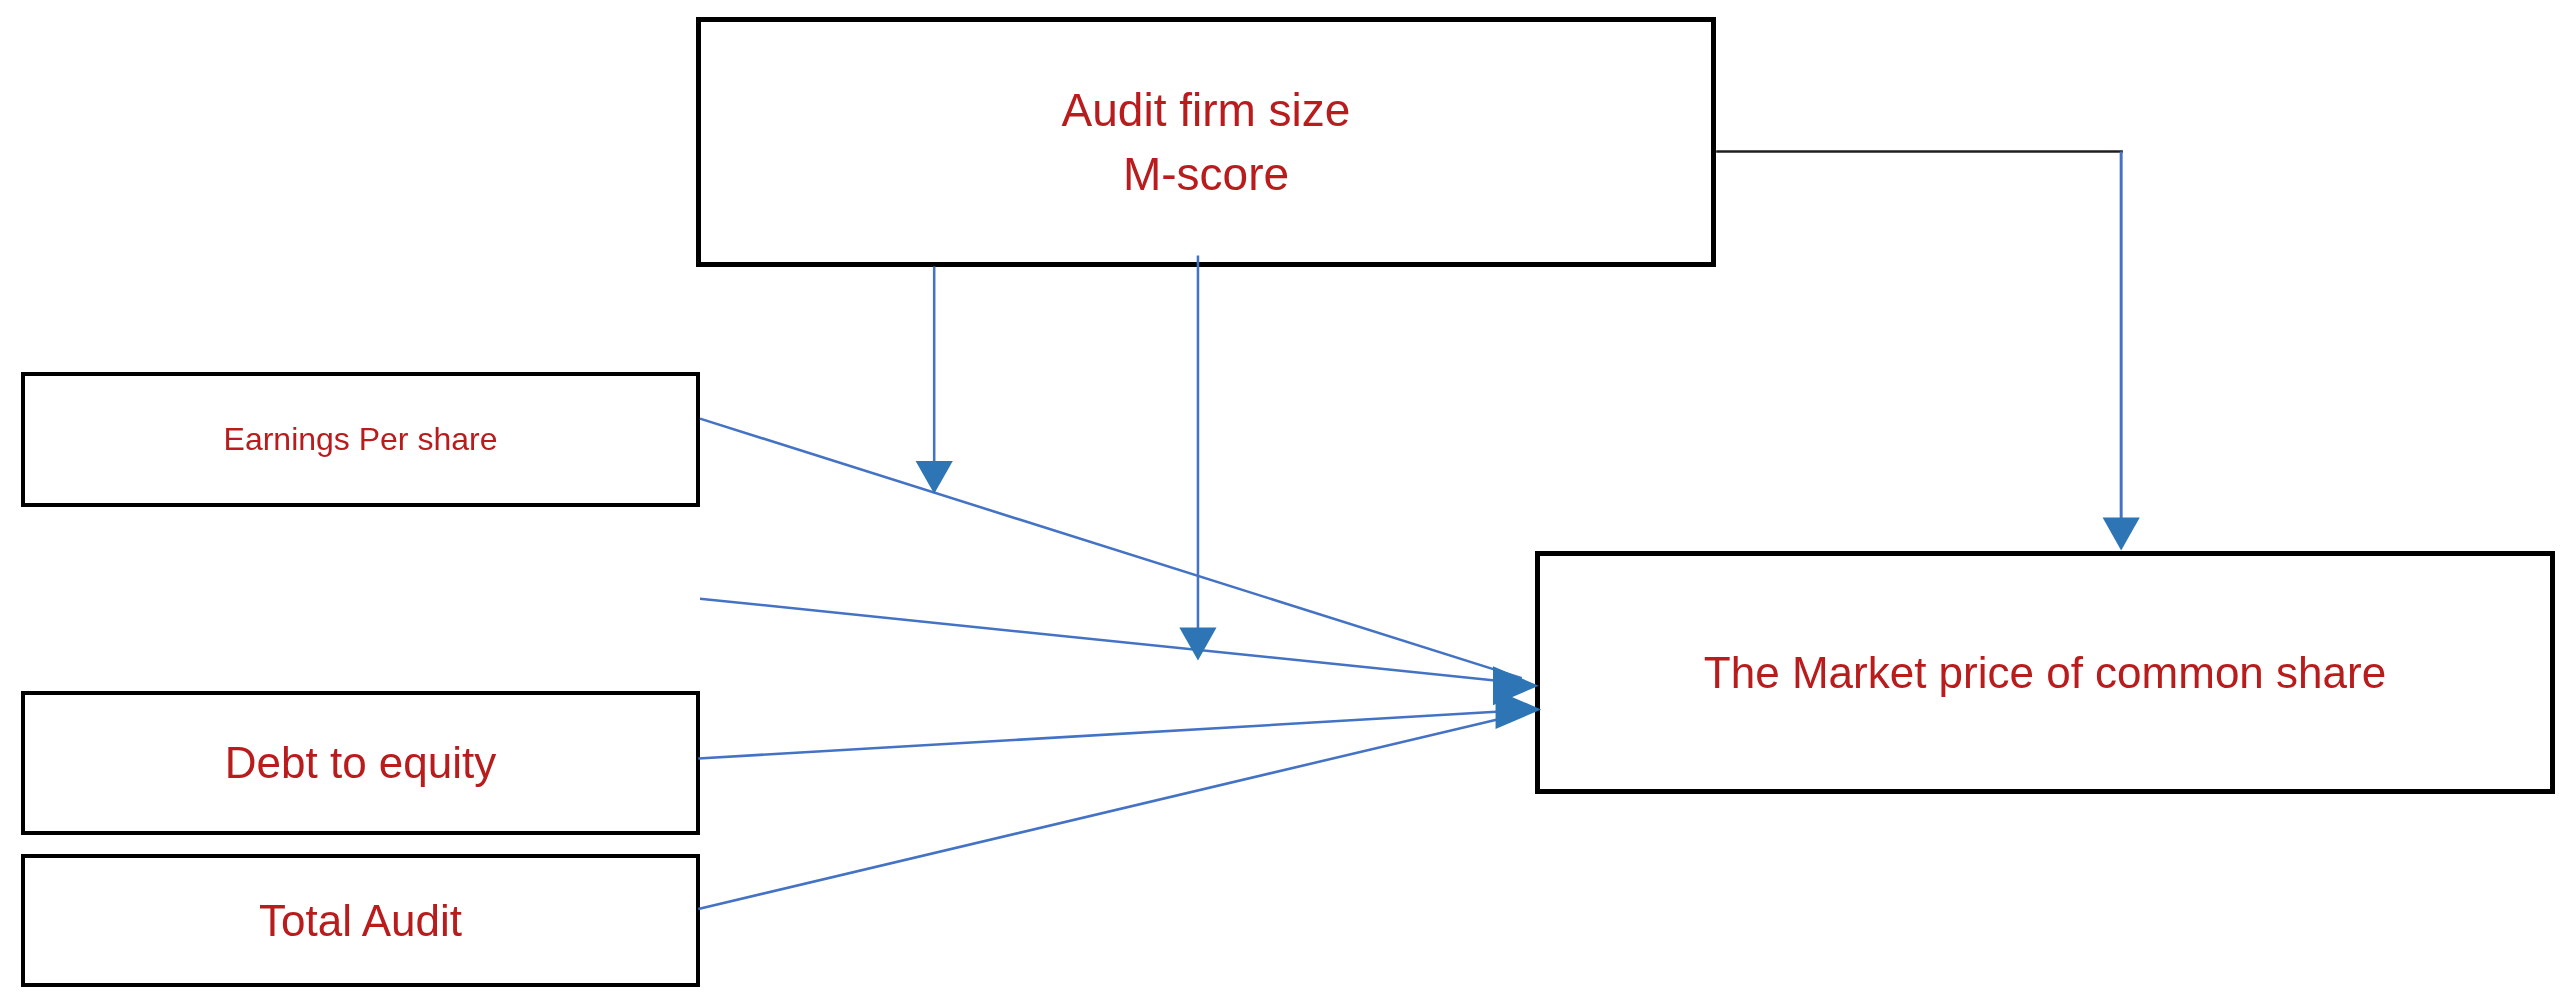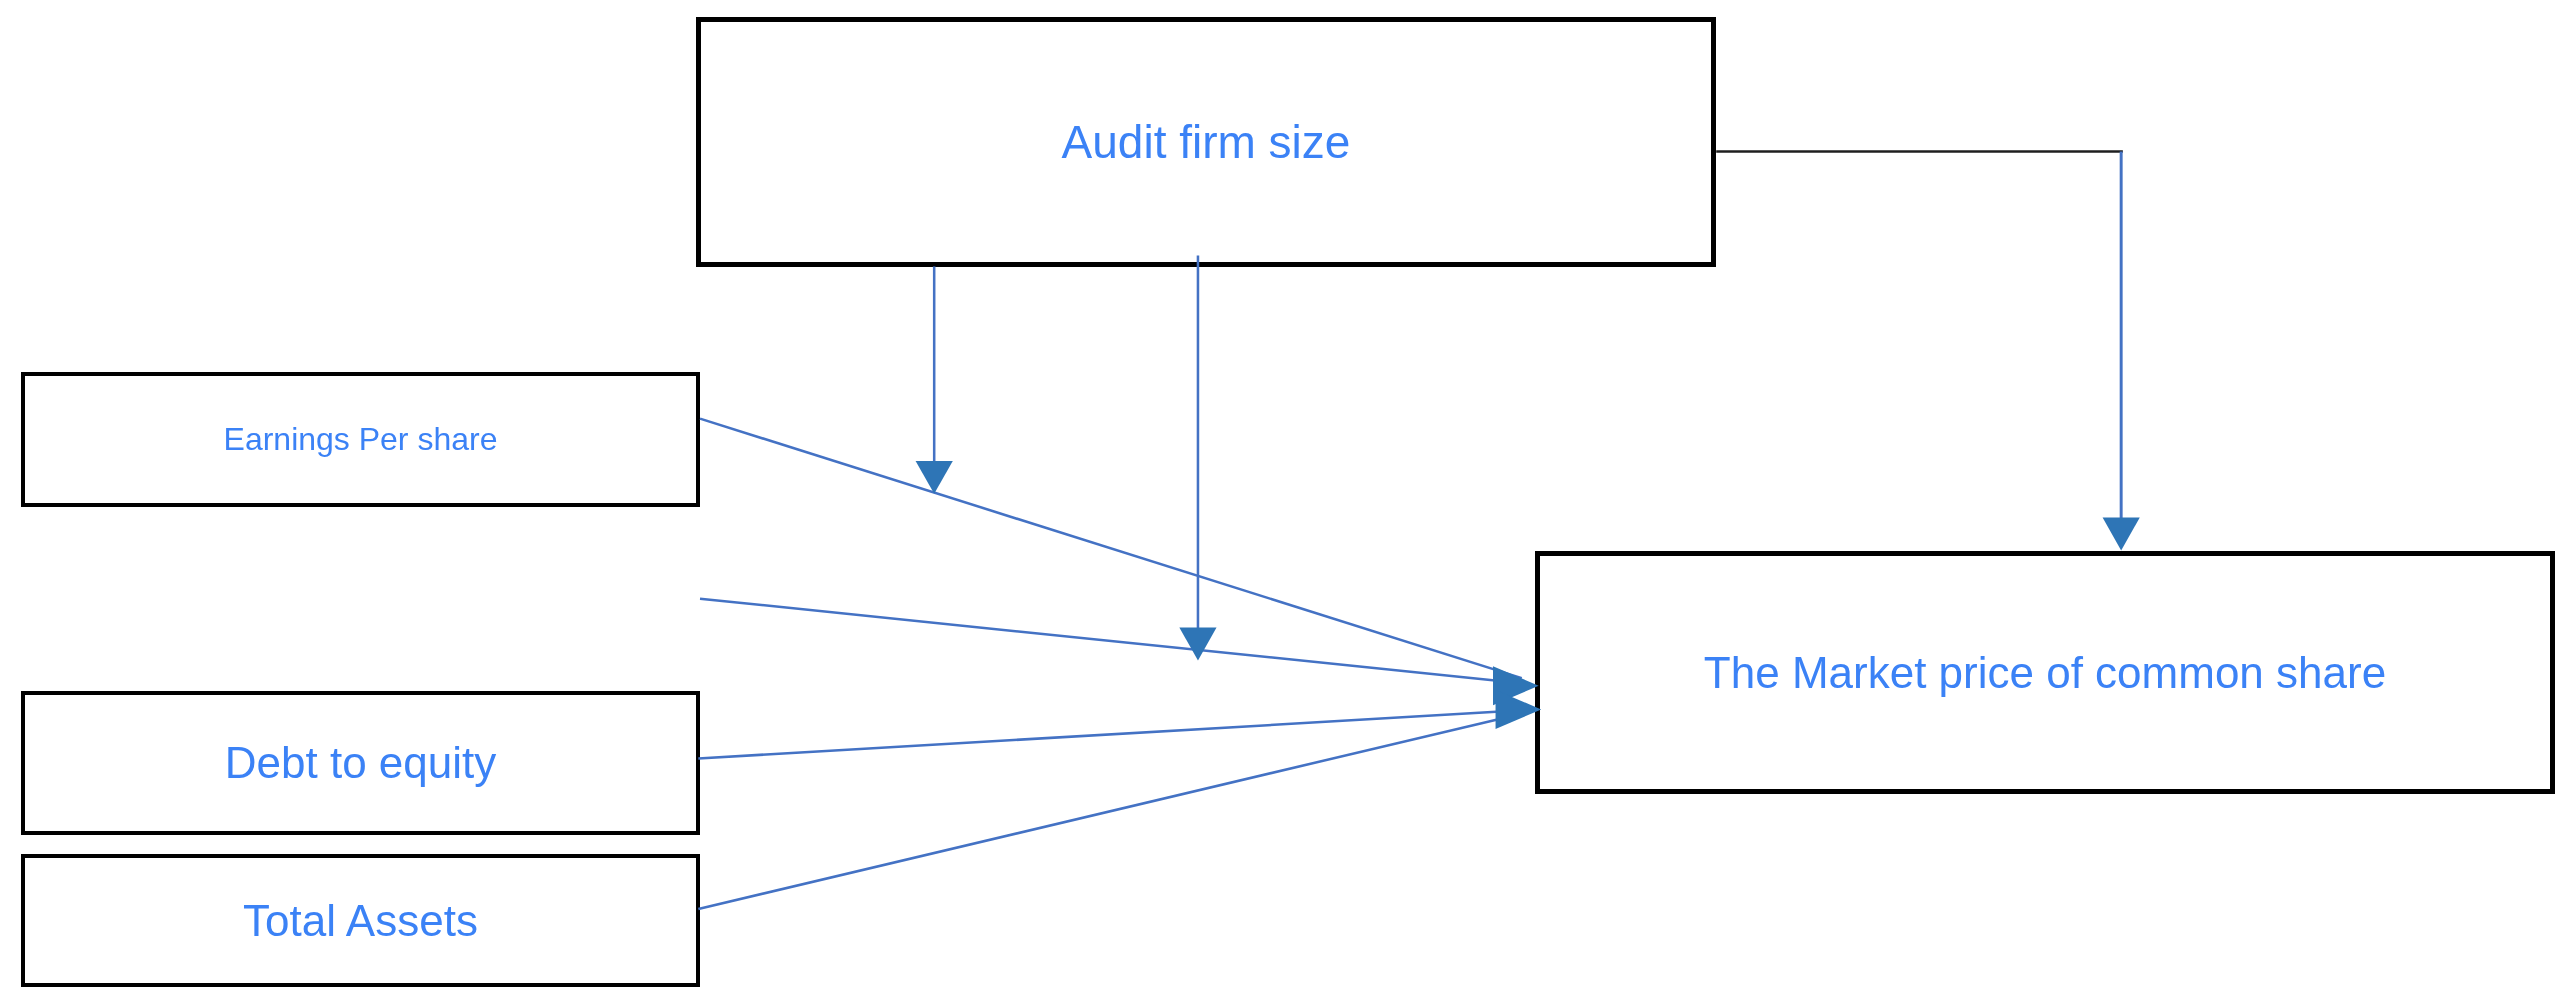--- a/index.html
+++ b/index.html
@@ -8,21 +8,21 @@
     padding: 0;
     background: #ffffff;
   }
   .stage {
     position: relative;
     width: 2576px;
     height: 1008px;
     background: #ffffff;
     overflow: hidden;
     font-family: "Liberation Sans", sans-serif;
-    color: #3b82f6;
+    color: #b91c1c;
   }
   .node {
     position: absolute;
     box-sizing: border-box;
     background: #ffffff;
     border: 4.2px solid #000000;
     display: flex;
     flex-direction: column;
     align-items: center;
     justify-content: center;
@@ -60,33 +60,34 @@
     pointer-events: none;
   }
 </style>
 </head>
 <body>
 
 <div class="stage">
 
   <div class="node box-moderators">
     <span class="lbl">Audit firm size</span>
+    <span class="lbl">M-score</span>
   </div>
 
   <div class="node box-eps">
     <span class="lbl">Earnings Per share</span>
   </div>
 
 
   <div class="node box-dte">
     <span class="lbl">Debt to equity</span>
   </div>
 
   <div class="node box-ta">
-    <span class="lbl">Total Assets</span>
+    <span class="lbl">Total Audit</span>
   </div>
 
   <div class="node box-market">
     <span class="lbl">The Market price of common share</span>
   </div>
 
   <svg class="overlay" viewBox="0 0 3047 1192" xmlns="http://www.w3.org/2000/svg">
 
     <line x1="828" y1="495" x2="1800" y2="802" stroke-width="3" stroke="#4472C4"></line>
     <line x1="828" y1="708" x2="1800" y2="808" stroke-width="3" stroke="#4472C4"></line>

